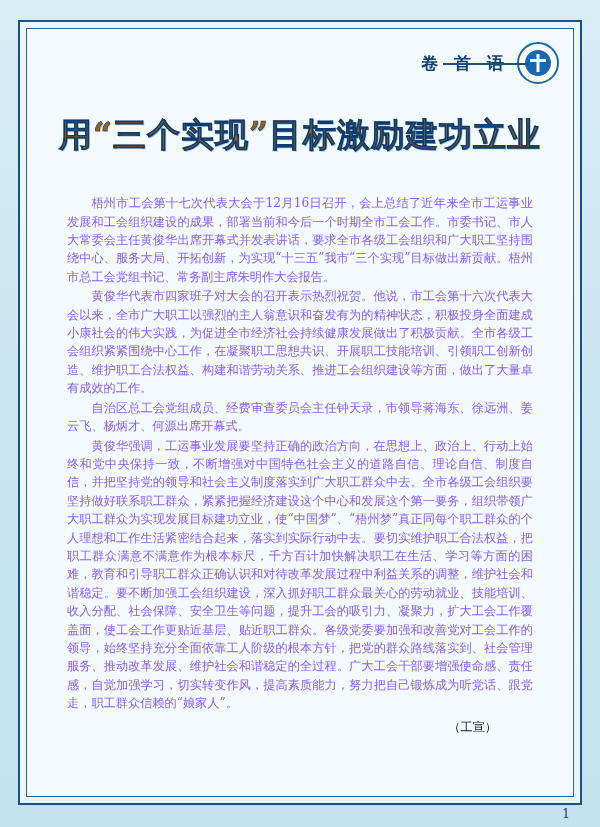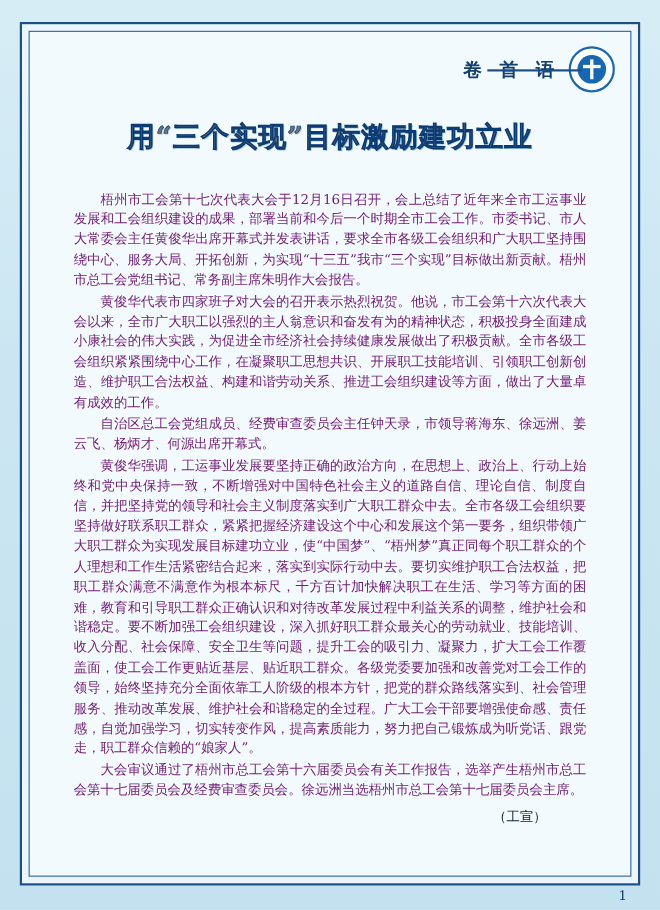--- a/index.html
+++ b/index.html
@@ -116,40 +116,40 @@
   }
 
   
   .title-wrap {
     margin-top: 52px;
     text-align: center;
   }
   .doc-title {
     display: inline-block;
     font-family: "DejaVu Serif", serif;
-    font-size: 25px;
+    font-size: 33px;
     font-weight: bold;
-    color: #737373;
+    color: #a16207;
     letter-spacing: 1px;
     -webkit-text-stroke: 0.6px #0b3b74;
     text-shadow: 1px 1px 0 #9fc8e4;
     white-space: nowrap;
   }
 
   
   .body-text {
     margin-top: 14px;
     padding: 0 14px;
   }
   .body-text p {
     margin: 0 0 1px 0;
     font-family: "DejaVu Serif", serif;
     font-size: 12.2px;
     line-height: 18.4px;
-    color: #701a75;
+    color: #8b5cf6;
     text-align: justify;
     text-indent: 2em;
     text-justify: inter-character;
     letter-spacing: 0px;
   }
 
   .signature {
     margin-top: 6px;
     padding-right: 36px;
     text-align: right;
@@ -185,21 +185,20 @@
 
         <div class="title-wrap">
           <h1 class="doc-title">用“三个实现”目标激励建功立业</h1>
         </div>
 
         <div class="body-text">
           <p>梧州市工会第十七次代表大会于12月16日召开，会上总结了近年来全市工运事业发展和工会组织建设的成果，部署当前和今后一个时期全市工会工作。市委书记、市人大常委会主任黄俊华出席开幕式并发表讲话，要求全市各级工会组织和广大职工坚持围绕中心、服务大局、开拓创新，为实现“十三五”我市“三个实现”目标做出新贡献。梧州市总工会党组书记、常务副主席朱明作大会报告。</p>
           <p>黄俊华代表市四家班子对大会的召开表示热烈祝贺。他说，市工会第十六次代表大会以来，全市广大职工以强烈的主人翁意识和奋发有为的精神状态，积极投身全面建成小康社会的伟大实践，为促进全市经济社会持续健康发展做出了积极贡献。全市各级工会组织紧紧围绕中心工作，在凝聚职工思想共识、开展职工技能培训、引领职工创新创造、维护职工合法权益、构建和谐劳动关系、推进工会组织建设等方面，做出了大量卓有成效的工作。</p>
           <p>自治区总工会党组成员、经费审查委员会主任钟天录，市领导蒋海东、徐远洲、姜云飞、杨炳才、何源出席开幕式。</p>
           <p>黄俊华强调，工运事业发展要坚持正确的政治方向，在思想上、政治上、行动上始终和党中央保持一致，不断增强对中国特色社会主义的道路自信、理论自信、制度自信，并把坚持党的领导和社会主义制度落实到广大职工群众中去。全市各级工会组织要坚持做好联系职工群众，紧紧把握经济建设这个中心和发展这个第一要务，组织带领广大职工群众为实现发展目标建功立业，使“中国梦”、“梧州梦”真正同每个职工群众的个人理想和工作生活紧密结合起来，落实到实际行动中去。要切实维护职工合法权益，把职工群众满意不满意作为根本标尺，千方百计加快解决职工在生活、学习等方面的困难，教育和引导职工群众正确认识和对待改革发展过程中利益关系的调整，维护社会和谐稳定。要不断加强工会组织建设，深入抓好职工群众最关心的劳动就业、技能培训、收入分配、社会保障、安全卫生等问题，提升工会的吸引力、凝聚力，扩大工会工作覆盖面，使工会工作更贴近基层、贴近职工群众。各级党委要加强和改善党对工会工作的领导，始终坚持充分全面依靠工人阶级的根本方针，把党的群众路线落实到、社会管理服务、推动改革发展、维护社会和谐稳定的全过程。广大工会干部要增强使命感、责任感，自觉加强学习，切实转变作风，提高素质能力，努力把自己锻炼成为听党话、跟党走，职工群众信赖的“娘家人”。</p>
-          <p>大会审议通过了梧州市总工会第十六届委员会有关工作报告，选举产生梧州市总工会第十七届委员会及经费审查委员会。徐远洲当选梧州市总工会第十七届委员会主席。</p>
           <div class="signature">（工宣）</div>
         </div>
 
       </div>
     </div>
   </div>
   <div class="page-number">1</div>
 </div>
 
 </body></html>

